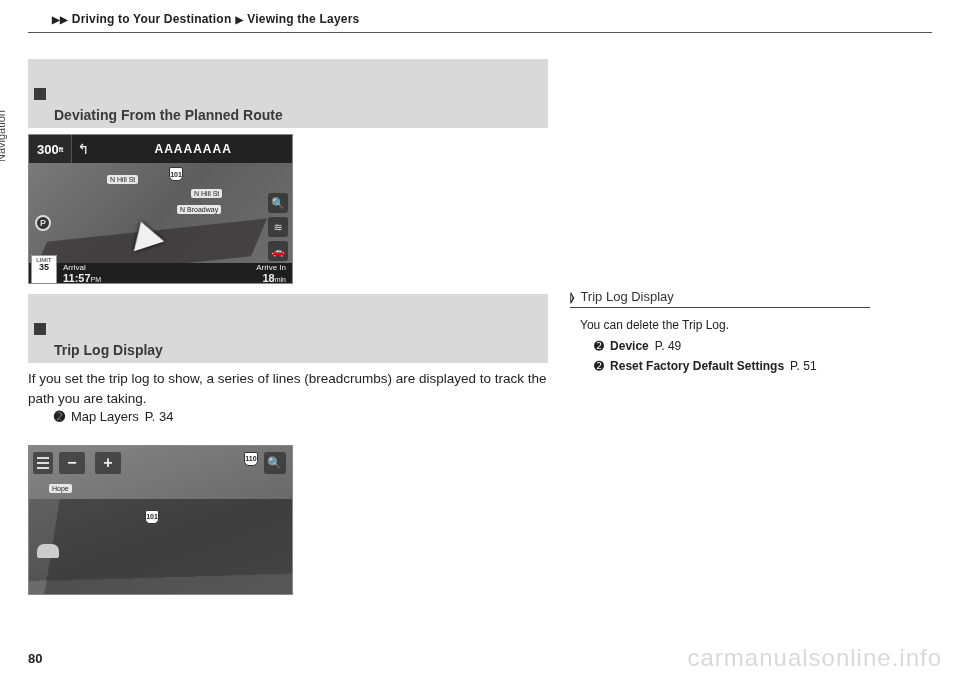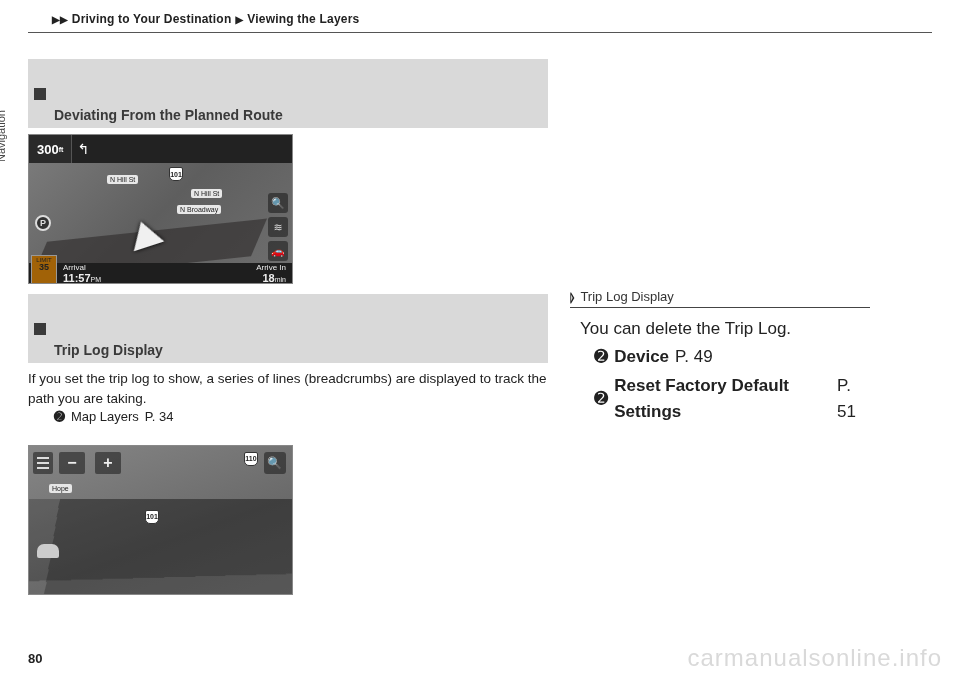--- a/index.html
+++ b/index.html
@@ -28,21 +28,21 @@
   .ss1-top .street { flex:1; text-align:center; font-weight:700; letter-spacing:1px; font-size:12px;}
   .ss1-map { position:absolute; top:26px; bottom:20px; left:0; right:0; background: linear-gradient(135deg,#7a7a7a 0%, #5e5e5e 50%, #6e6e6e 100%); }
   .ss1-road { position:absolute; top:70px; left:10px; width:220px; height:36px; background: rgba(52,50,50,0.7); transform: skewY(-6deg) skewX(-24deg);}
   .ss1-arrow { position:absolute; top:60px; left:100px; width:0; height:0; border-left:16px solid transparent; border-right:16px solid transparent; border-bottom:26px solid #f0f0f0; transform: rotate(-18deg); filter: drop-shadow(0 0 2px #000);}
   .ss1-label { position:absolute; background:#e8e8e8; color:#222; font-size:7px; padding:1px 3px; border-radius:2px;}
   .ss1-shield { position:absolute; width:14px; height:14px; background:#fff; border:1px solid #333; border-radius:2px 2px 5px 5px; font-size:7px; display:flex; align-items:center; justify-content:center; font-weight:700;}
   .ss1-p { position:absolute; top:54px; left:6px; width:16px; height:16px; border:2px solid #ddd; border-radius:50%; color:#ddd; font-size:9px; font-weight:700; display:flex; align-items:center; justify-content:center; background:#333;}
   .ss1-tools { position:absolute; right:4px; top:32px; display:flex; flex-direction:column; gap:4px;}
   .ss1-tools div { width:20px; height:20px; background:rgba(30,30,30,0.6); border-radius:3px; color:#ddd; font-size:11px; display:flex; align-items:center; justify-content:center;}
   .ss1-bot { position:absolute; bottom:0; left:0; right:0; height:20px; background:#1e1e1e; color:#eee; display:flex; align-items:center; font-size:10px;}
-  .ss1-bot .limit { width:26px; height:36px; background:#a16207; color:#222; margin-left:2px; border:1px solid #999; font-size:6px; text-align:center; line-height:1; padding-top:1px;}
+  .ss1-bot .limit { width:26px; height:36px; background:#ffffff; color:#222; margin-left:2px; border:1px solid #999; font-size:6px; text-align:center; line-height:1; padding-top:1px;}
   .ss1-bot .limit b{ font-size:9px; display:block;}
   .ss1-bot .arr { margin-left:6px; font-size:8px;}
   .ss1-bot .arr b{ font-size:11px;}
   .ss1-bot .spacer { flex:1;}
   .ss1-bot .ain { text-align:right; padding-right:6px; font-size:8px;}
   .ss1-bot .ain b{ font-size:11px;}
   
   .ss2-map { position:absolute; top:0; bottom:0; left:0; right:0; background: linear-gradient(160deg,#868686 0%, #6a6a6a 60%, #747474 100%);}
   .ss2-grid { position:absolute; top:30px; left:-30px; right:-30px; bottom:-20px; background-image: linear-gradient(86deg, transparent 0 58px, rgba(0,0,0,0.25) 58px 64px), linear-gradient(-2deg, transparent 0 34px, rgba(0,0,0,0.22) 34px 40px); transform: perspective(380px) rotateX(42deg);}
   .ss2-zoom { position:absolute; top:6px; left:30px; display:flex; gap:10px;}
@@ -50,21 +50,21 @@
   .ss2-menu { position:absolute; top:6px; left:4px; width:20px; height:22px; background:rgba(25,25,25,0.55); border-radius:2px; display:flex; flex-direction:column; justify-content:center; align-items:center; gap:3px;}
   .ss2-menu span{ width:12px; height:2px; background:#ddd;}
   .ss2-search { position:absolute; top:6px; right:6px; width:22px; height:22px; background:rgba(25,25,25,0.55); border-radius:3px; color:#eee; font-size:12px; display:flex; align-items:center; justify-content:center;}
   .ss2-label { position:absolute; background:#e6e6e6; color:#222; font-size:7px; padding:1px 3px; border-radius:2px;}
   .ss2-shield { position:absolute; width:14px; height:14px; background:#fff; border:1px solid #333; border-radius:2px 2px 5px 5px; font-size:7px; display:flex; align-items:center; justify-content:center; font-weight:700;}
   .ss2-cursor { position:absolute; left:8px; bottom:36px; width:22px; height:14px; background:#ccc; border-radius:7px 7px 2px 2px;}
   
   .side-note-head { display:flex; align-items:center; gap:6px; border-bottom:1px solid #444; padding-bottom:3px; margin-bottom:8px;}
   .side-note-head .dbl { font-size:12px; font-weight:700;}
   .side-note-head .t { font-size:13px; color:#333;}
-  .side-note-body { font-size:17px; line-height:1.55; padding-left:10px;}
+  .side-note-body { font-size:12px; line-height:1.55; padding-left:10px;}
   .side-note-body .xr { display:flex; gap:6px; align-items:center; padding-left:14px; margin-top:2px;}
   .side-note-body .xr b { font-weight:700;}
   .pnum { position:absolute; left:28px; bottom:12px; font-size:13px; font-weight:700;}
   .watermark { position:absolute; right:18px; bottom:6px; font-size:24px; letter-spacing:1px; color:#d9d9d9; font-weight:400; font-family: Liberation Sans, sans-serif;}
 </style>
 </head>
 <body>
 
 <div class="page">
 
@@ -100,20 +100,21 @@
             <div>≋</div>
             <div>🚗</div>
           </div>
         </div>
         <div class="ss1-top">
           <div class="dist">
               <span>300</span>
               <span style="font-size:7px;">ft</span>
             </div>
           <div class="turn">↰</div>
+          <div class="street">AAAAAAAA</div>
         </div>
         <div class="ss1-bot">
           <div class="limit"><span>LIMIT</span><b>35</b></div>
           <div class="arr"><span>Arrival</span><br><b>11:57</b><span style="font-size:7px;">PM</span></div>
           <div class="spacer"></div>
           <div class="ain"><span>Arrive In</span><br><b>18</b><span style="font-size:7px;">min</span></div>
         </div>
       </div>
 
       <div class="sec-heading">

